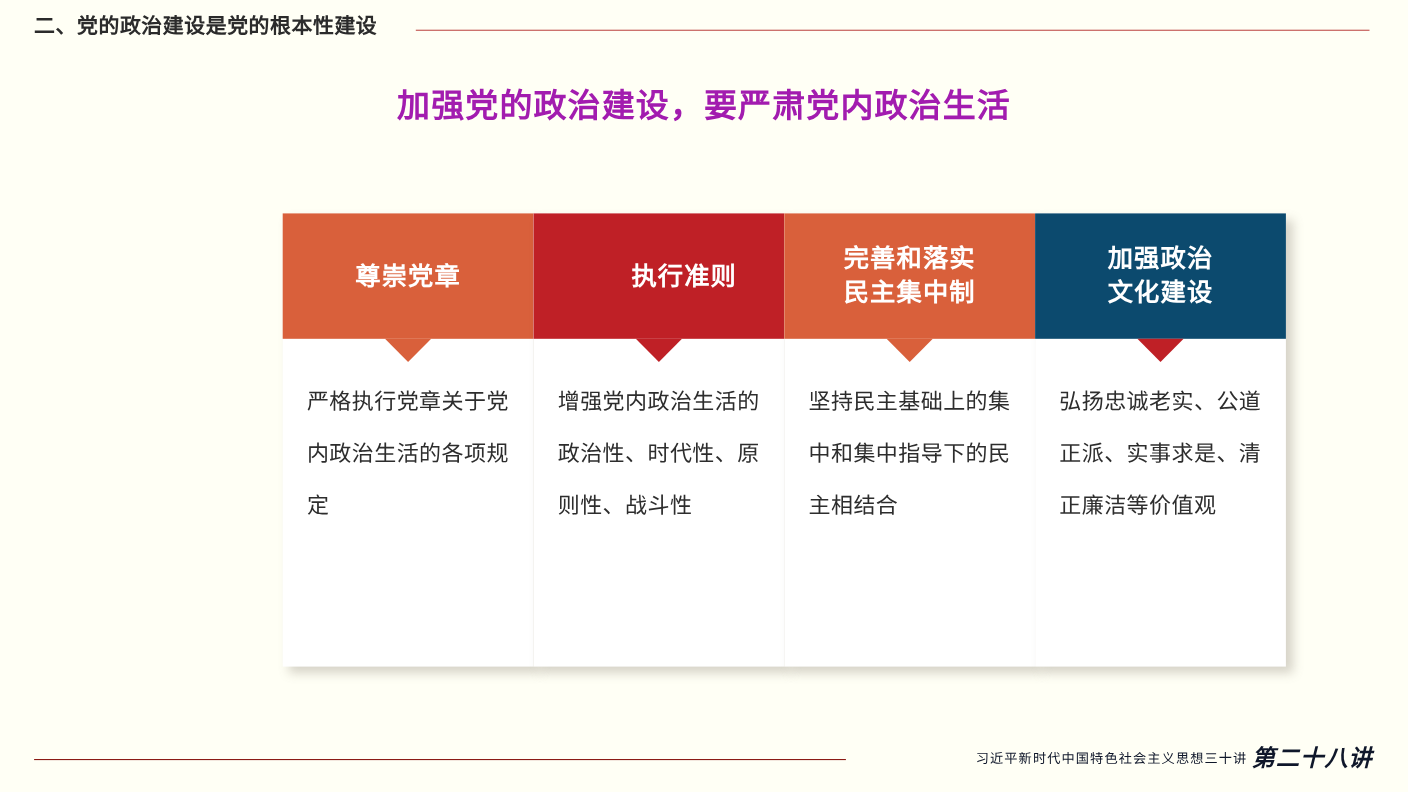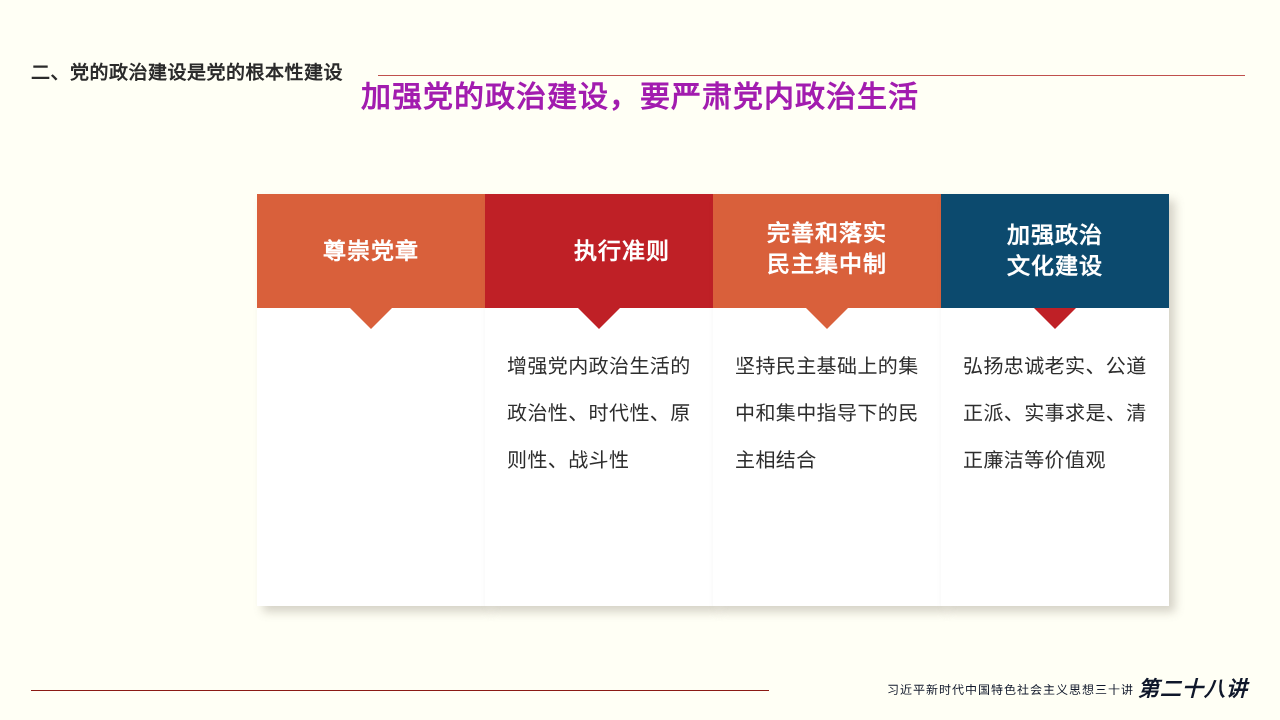--- a/index.html
+++ b/index.html
@@ -22,21 +22,20 @@
     background: #fffff5;
   }
 
   
   .topbar {
     position: absolute;
     left: 0;
     top: 0;
     width: 1092px;
     height: 56px;
-    margin-top: 48px;
   }
   .topbar-title {
     position: absolute;
     left: 31px;
     top: 12px;
     font-size: 19px;
     font-weight: bold;
     color: #2b2b2b;
     letter-spacing: 0.5px;
     white-space: nowrap;
@@ -170,34 +169,37 @@
 
   <div class="main-title">加强党的政治建设，要严肃党内政治生活</div>
 
   <div class="cards">
 
     <div class="card">
       <div class="card-head" style="background: rgb(217, 96, 59);">
         <div class="card-head-label">尊崇党章</div>
         <div class="card-arrow" style="border-top-color: rgb(217, 96, 59);"></div>
       </div>
+      <div class="card-body">
+        <div class="card-body-text">严格执行党章关于党内政治生活的各项规定</div>
+      </div>
     </div>
 
     <div class="card">
       <div class="card-head" style="background: rgb(191, 32, 38); padding-left: 46px;">
         <div class="card-head-label">执行准则</div>
         <div class="card-arrow" style="border-top-color: rgb(191, 32, 38);"></div>
       </div>
       <div class="card-body">
         <div class="card-body-text">增强党内政治生活的政治性、时代性、原则性、战斗性</div>
       </div>
     </div>
 
     <div class="card">
-      <div class="card-head" style="background: rgb(217, 96, 59); font-family: Liberation Mono, monospace;">
+      <div class="card-head" style="background: rgb(217, 96, 59);">
         <div class="card-head-label">完善和落实
 民主集中制</div>
         <div class="card-arrow" style="border-top-color: rgb(217, 96, 59);"></div>
       </div>
       <div class="card-body">
         <div class="card-body-text">坚持民主基础上的集中和集中指导下的民主相结合</div>
       </div>
     </div>
 
     <div class="card">

